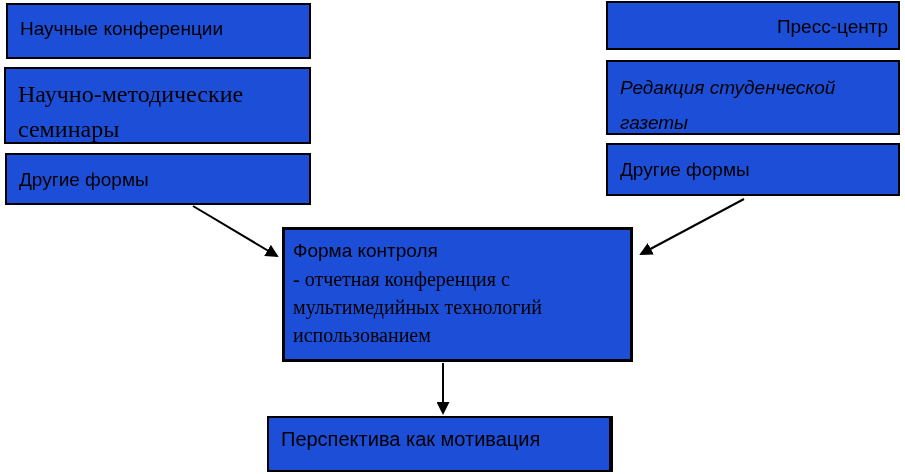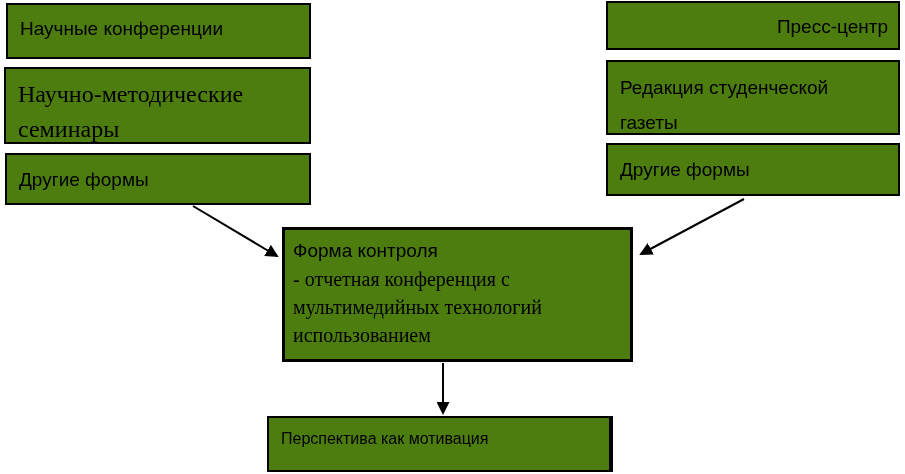--- a/index.html
+++ b/index.html
@@ -12,49 +12,49 @@
     width: 905px;
     height: 474px;
     background: #ffffff;
     font-family: "Liberation Sans", sans-serif;
     color: #000000;
     overflow: hidden;
   }
   .box {
     position: absolute;
     border: 2px solid #000000;
-    background: #4d7c0f;
+    background: #1d4ed8;
     box-sizing: border-box;
     font-size: 19px;
     line-height: 26px;
   }
   .box .txt {
     display: block;
   }
   
   .box-l1 { left: 6px;  top: 3px;   width: 305px; height: 56px; padding: 11px 12px 0 12px; }
   .box-l2 { left: 4px;  top: 67px;  width: 307px; height: 77px; padding: 8px 12px 0 12px;
             font-family: "Liberation Serif", serif; font-size: 24px; line-height: 35px; }
   .box-l2 .txt { max-width: 235px; }
   .box-l3 { left: 5px;  top: 153px; width: 306px; height: 52px; padding: 12px 12px 0 12px; }
   
   .box-r1 { left: 606px; top: 1px;   width: 294px; height: 49px; padding: 11px 10px 0 10px; text-align: right; }
   .box-r2 { left: 606px; top: 60px;  width: 294px; height: 75px; padding: 8px 12px 0 12px; line-height: 35px; }
-  .box-r2 .txt { max-width: 235px; }
+  .box-r2 .txt { max-width: 235px; font-style: italic; }
   .box-r3 { left: 606px; top: 143px; width: 294px; height: 53px; padding: 12px 12px 0 12px; }
   
   .box-c  { left: 282px; top: 227px; width: 351px; height: 135px; border-width: 3px;
             padding: 7px 8px 0 8px; line-height: 28px; }
   .box-c .body-line {
     font-family: "Liberation Serif", serif;
     font-size: 20px;
   }
   
   .box-b  { left: 267px; top: 416px; width: 346px; height: 56px;
-            border-right-width: 4px; padding: 8px 12px 0 12px; font-size: 16px; }
+            border-right-width: 4px; padding: 8px 12px 0 12px; font-size: 20px; }
   .arrows {
     position: absolute;
     left: 0; top: 0;
     width: 905px;
     height: 474px;
     pointer-events: none;
   }
 </style>
 </head>
 <body>

